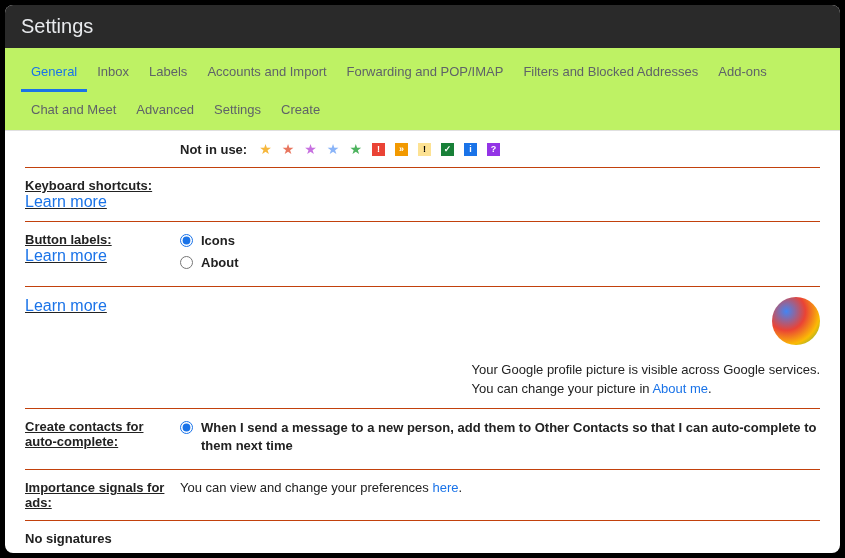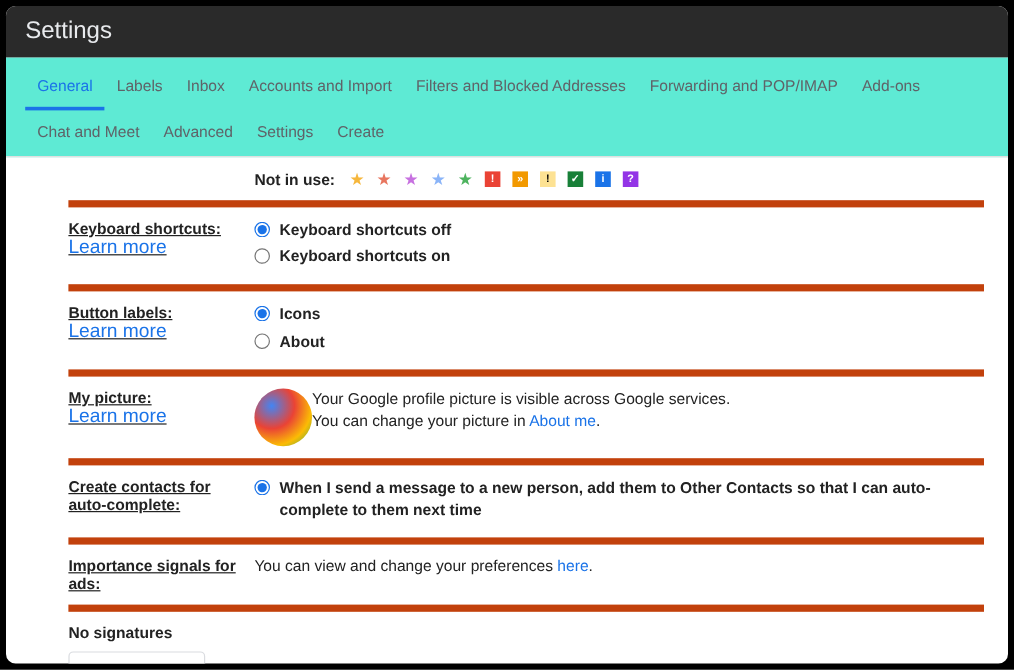--- a/index.html
+++ b/index.html
@@ -30,21 +30,21 @@
     color: #e8eaed;
     padding: 10px 16px;
     font-size: 20px;
     font-weight: 400;
   }
   .tabs {
     display: flex;
     flex-wrap: wrap;
     padding: 6px 16px 0 16px;
     border-bottom: 1px solid #e0e0e0;
-    background: #5eead4;
+    background: #bef264;
     gap: 0;
   }
   .tab {
     padding: 10px 10px;
     font-size: 13px;
     color: #5f6368;
     cursor: pointer;
     border-bottom: 3px solid transparent;
   }
   .tab.active {
@@ -52,24 +52,23 @@
     border-bottom: 3px solid #1a73e8;
     font-weight: 500;
   }
   .content {
     flex: 1;
     overflow-y: auto;
     padding: 0 20px 20px 20px;
   }
   .row {
     display: flex;
-    border-bottom: 6px solid #c2410c;
+    border-bottom: 1px solid #c2410c;
     padding: 10px 0;
     align-items: flex-start;
-    margin-left: 32px;
   }
   .label-col {
     width: 155px;
     flex-shrink: 0;
     padding-right: 10px;
     font-size: 13px;
     text-decoration: underline;
   }
   .label-col .main { font-weight: bold; color: #222; }
   .label-col .sub { font-size: 11px; color: #5f6368; }
@@ -102,21 +101,21 @@
     align-items: center;
     gap: 8px;
   }
   .avatar {
     width: 48px;
     height: 48px;
     border-radius: 50%;
     background: radial-gradient(circle at 30% 30%, #4285f4, #ea4335 40%, #fbbc04 70%, #34a853);
     flex-shrink: 0;
   }
-  .pic-row { display: flex; align-items: flex-start; }
+  .pic-row { display: flex; gap: 16px; align-items: flex-end; flex-direction: column; }
   .pic-text { font-size: 13px; line-height: 1.4; }
   .link { color: #1a73e8; cursor: pointer; }
   .create-btn {
     display: inline-flex;
     align-items: center;
     gap: 8px;
     border: 1px solid #dadce0;
     border-radius: 4px;
     padding: 8px 14px;
     color: #1a73e8;
@@ -130,25 +129,25 @@
 </style>
 </head>
 <body>
 
 <div class="outer">
   <div class="window">
     <div class="titlebar">Settings</div>
 
     <div class="tabs" id="tabs-container">
         <div class="tab active">General</div>
+        <div class="tab">Inbox</div>
         <div class="tab">Labels</div>
-        <div class="tab">Inbox</div>
         <div class="tab">Accounts and Import</div>
+        <div class="tab">Forwarding and POP/IMAP</div>
         <div class="tab">Filters and Blocked Addresses</div>
-        <div class="tab">Forwarding and POP/IMAP</div>
         <div class="tab">Add-ons</div>
         <div class="tab">Chat and Meet</div>
         <div class="tab">Advanced</div>
         <div class="tab">Settings</div>
         <div class="tab">Create</div>
       </div>
 
     <div class="content">
 
       <div class="row">
@@ -171,30 +170,20 @@
               </span>
           </div>
         </div>
       </div>
 
       <div class="row">
         <div class="label-col">
           <div class="main">Keyboard shortcuts:</div>
           <div class="learn">Learn more</div>
         </div>
-        <div class="value-col">
-          <label class="radio-line">
-            <input type="radio" name="ks" checked="" style="">
-            <span class="rlabel">Keyboard shortcuts off</span>
-          </label>
-          <label class="radio-line">
-            <input type="radio" name="ks" style="">
-            <span class="rlabel">Keyboard shortcuts on</span>
-          </label>
-        </div>
       </div>
 
       <div class="row">
         <div class="label-col">
           <div class="main">Button labels:</div>
           <div class="learn">Learn more</div>
         </div>
         <div class="value-col">
           <label class="radio-line">
             <input type="radio" name="bl" checked="" style="">
@@ -202,21 +191,20 @@
           </label>
           <label class="radio-line">
             <input type="radio" name="bl" style="">
             <span class="rlabel">About</span>
           </label>
         </div>
       </div>
 
       <div class="row">
         <div class="label-col">
-          <div class="main">My picture:</div>
           <div class="learn">Learn more</div>
         </div>
         <div class="value-col">
           <div class="pic-row">
             <div class="avatar"></div>
             <div class="pic-text">
               <div>Your Google profile picture is visible across Google services.</div>
               <div>
                 <span>You can change your picture in </span><span class="link">About me</span><span>.</span>
               </div>

